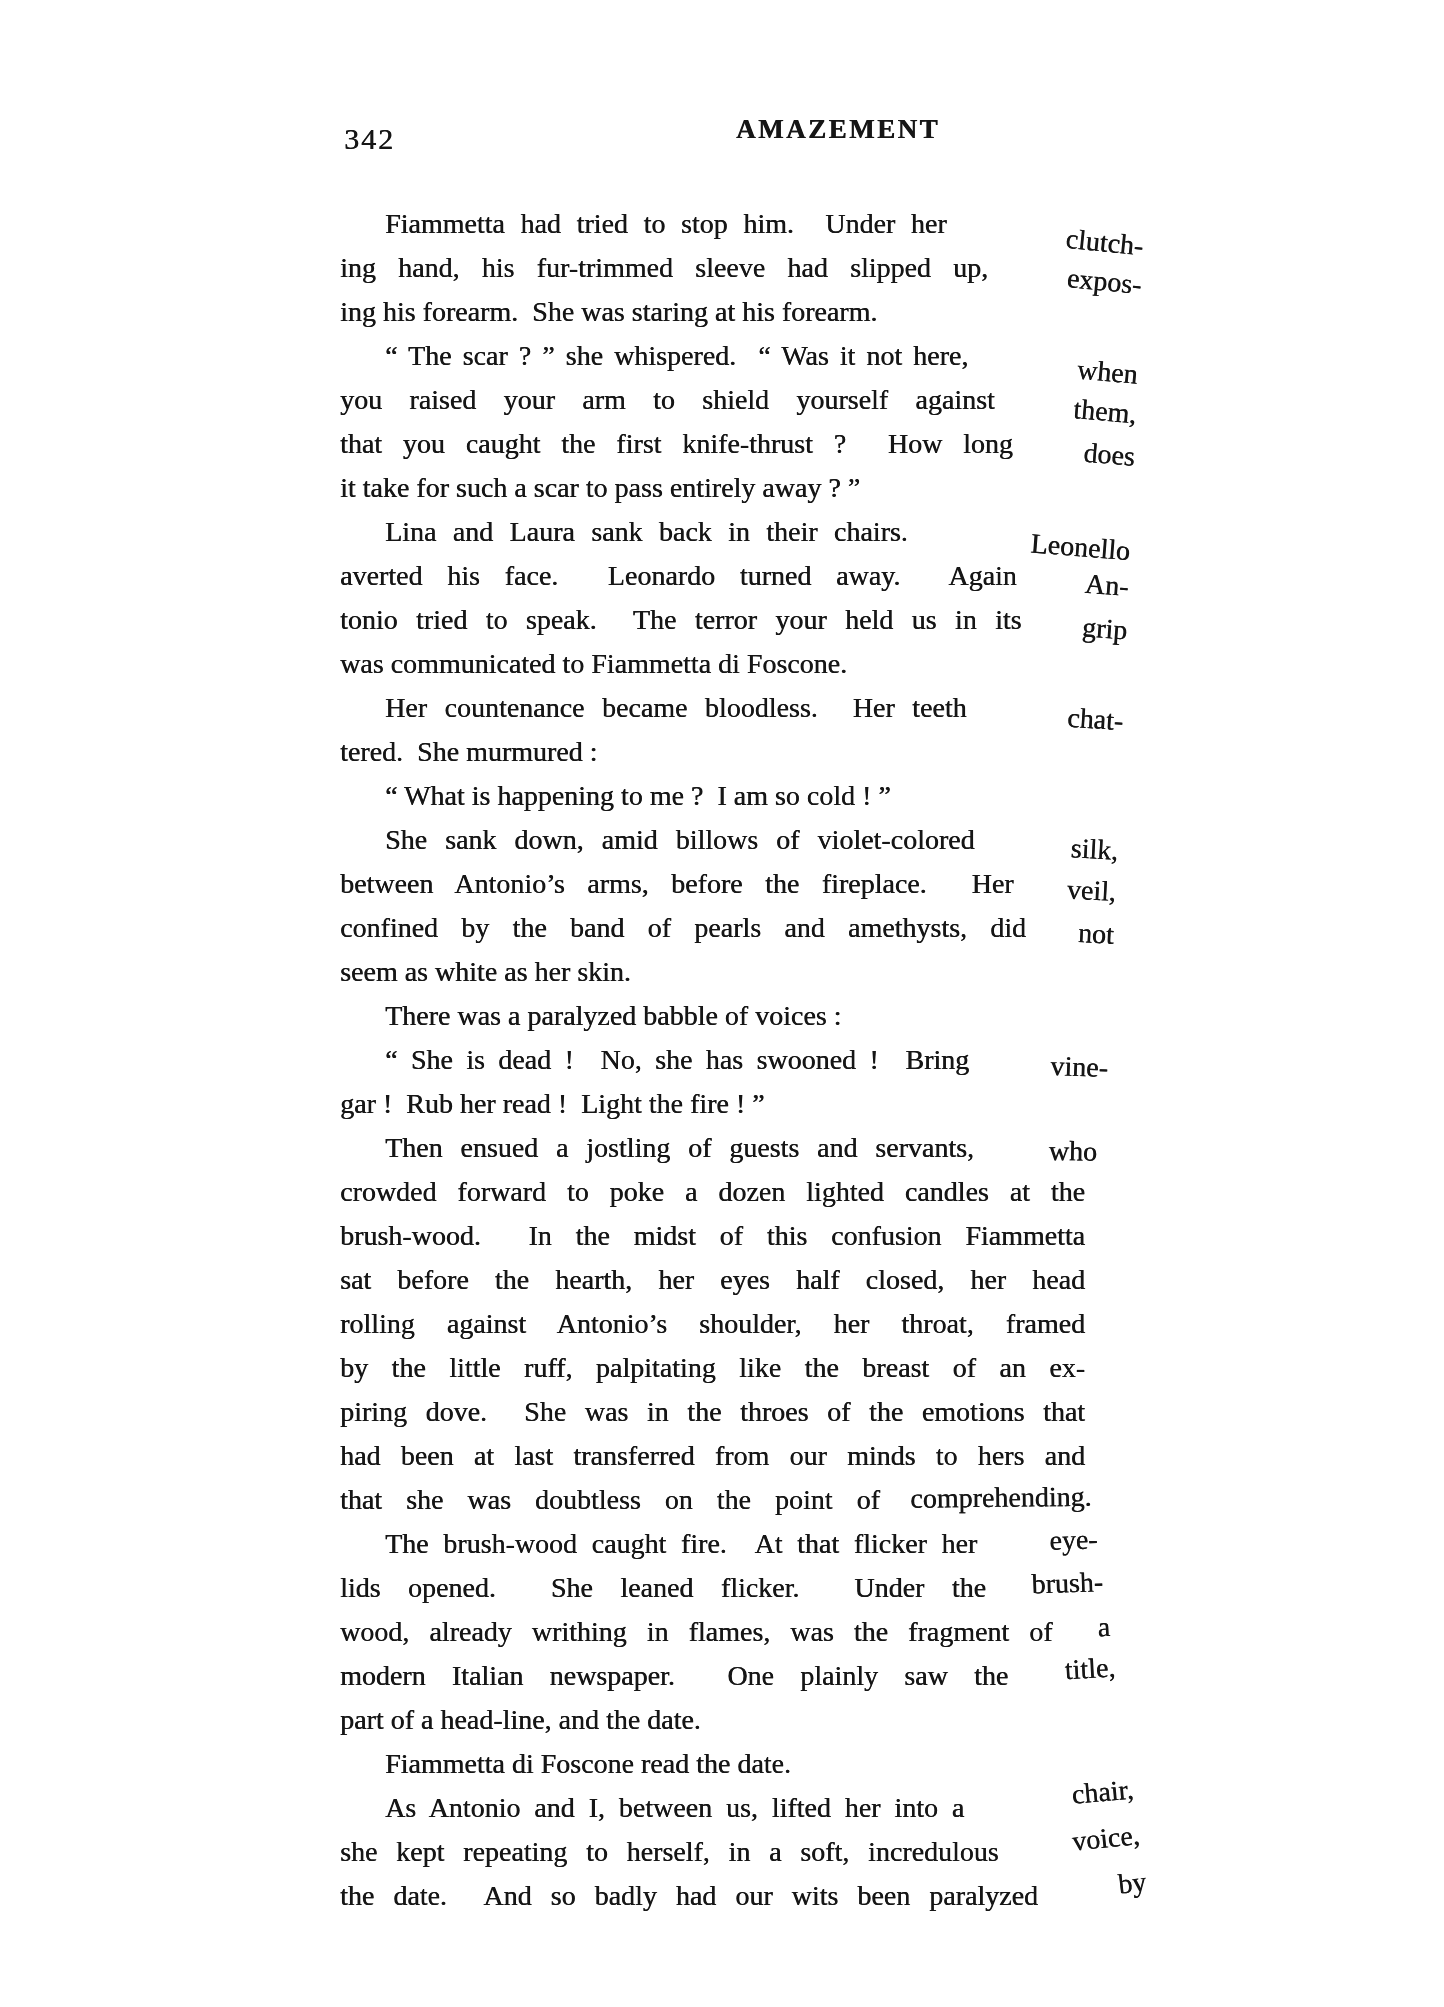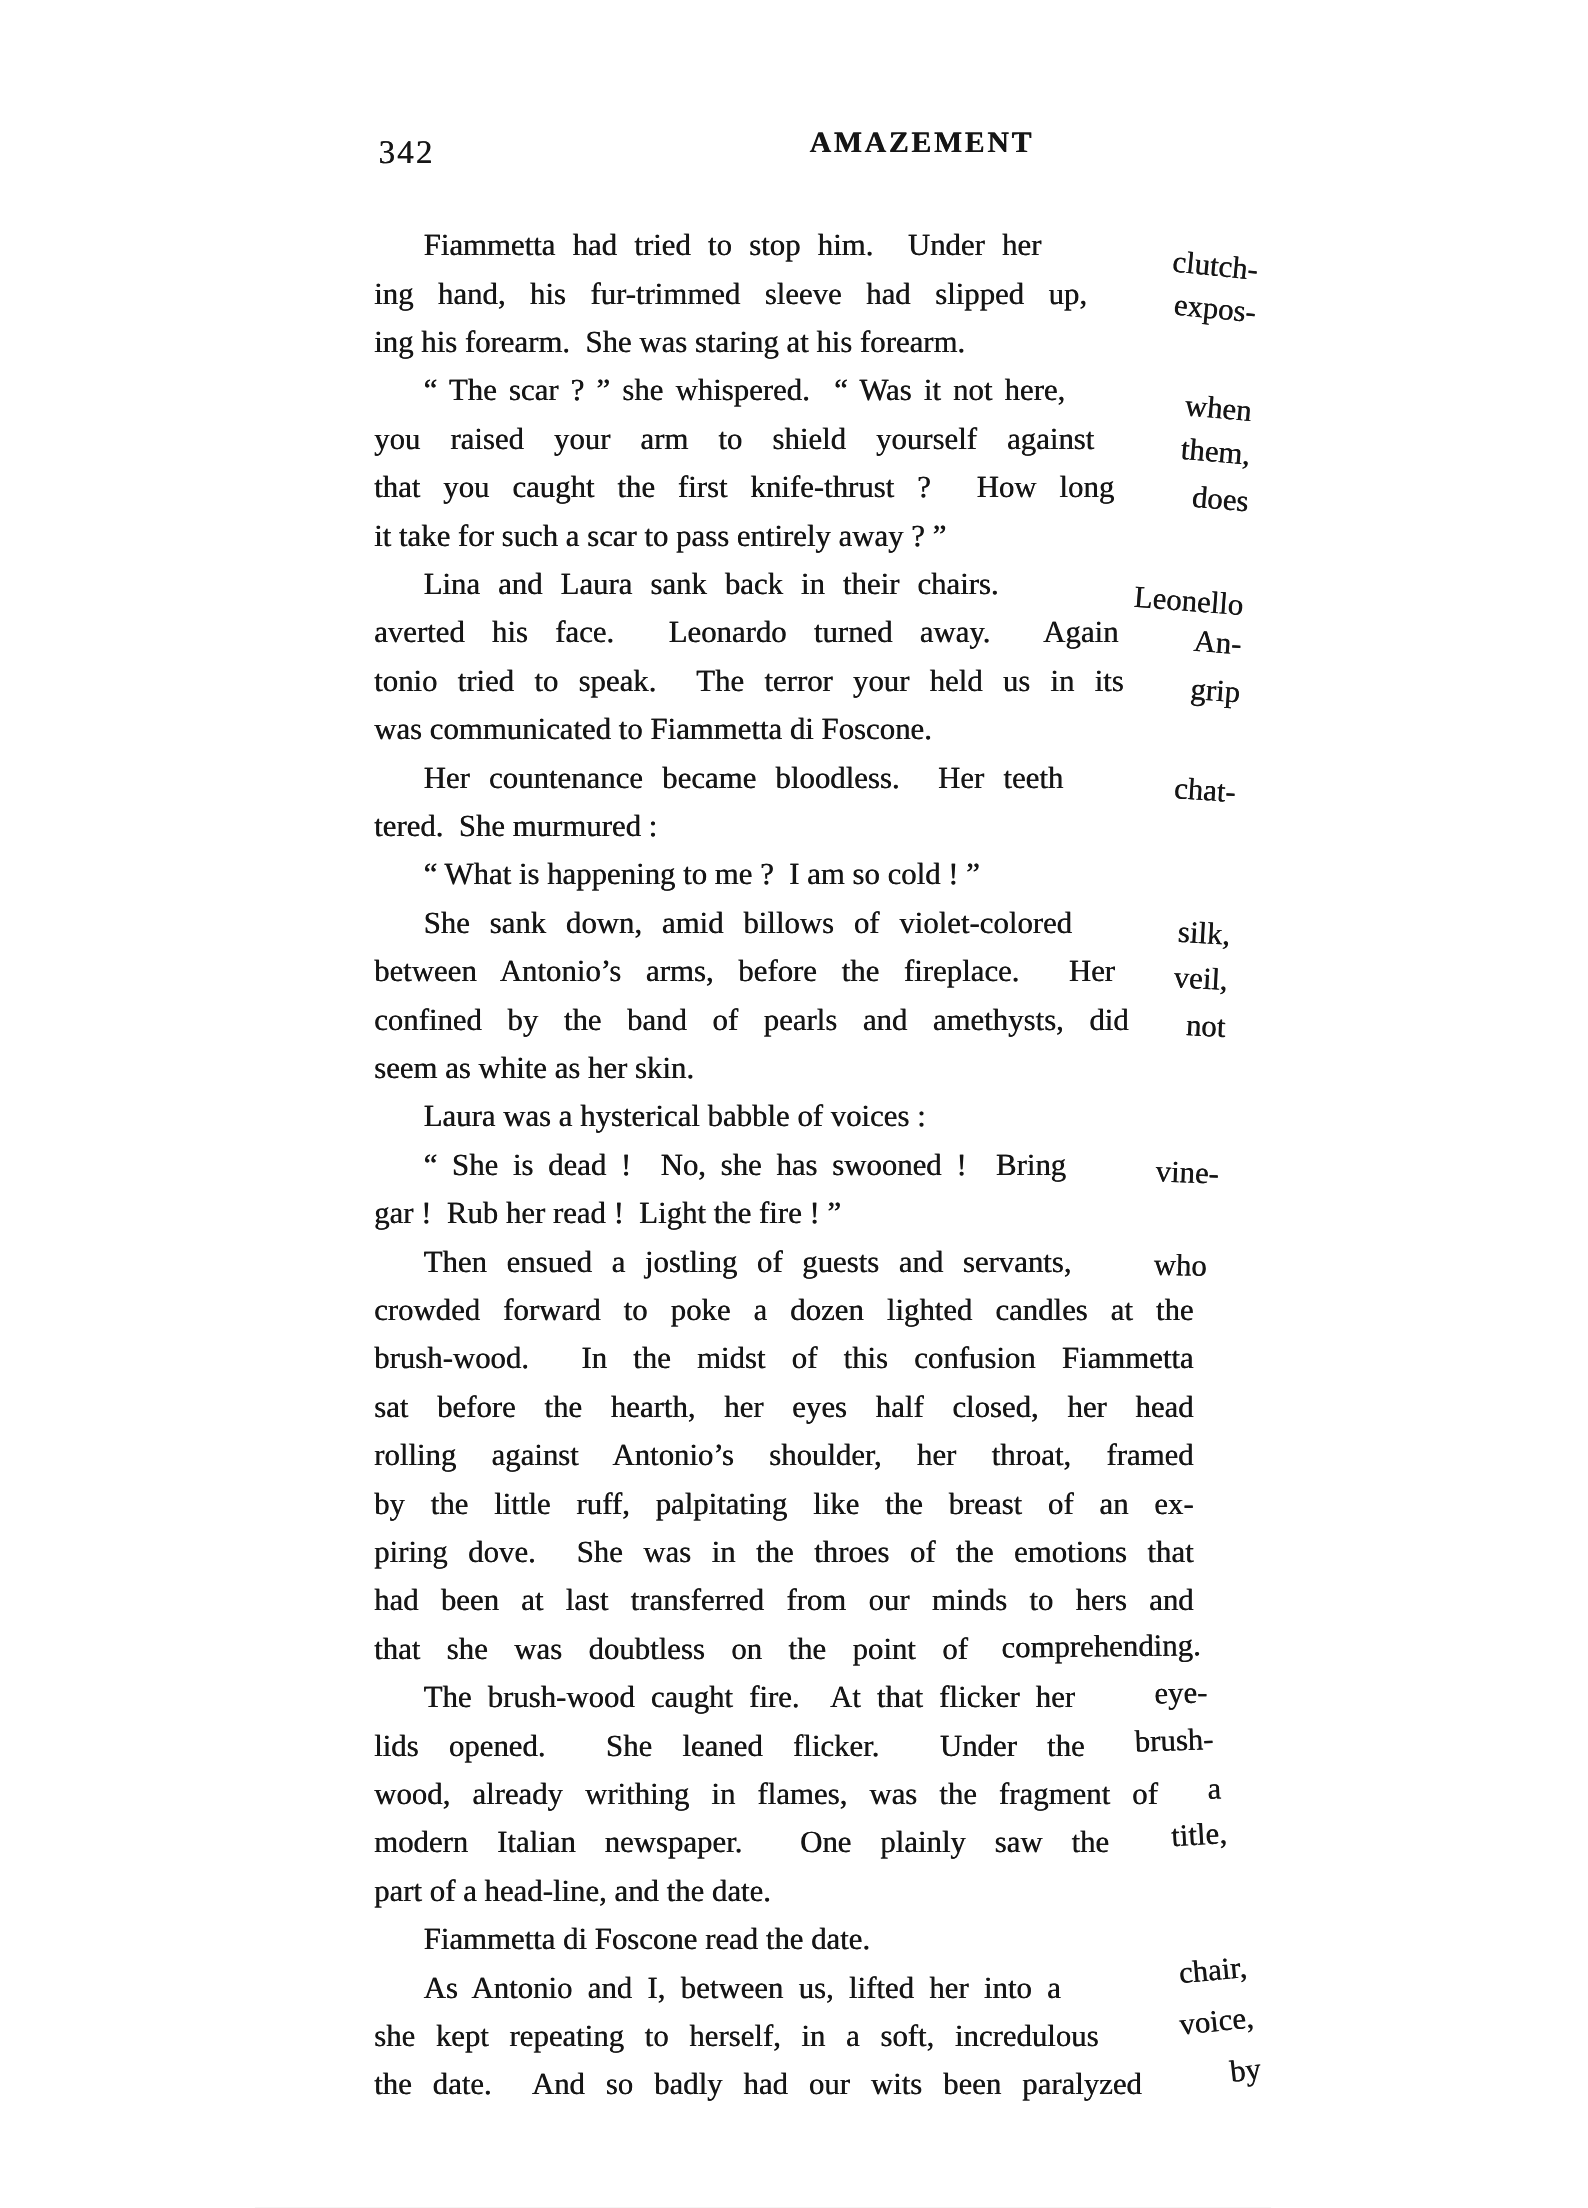--- a/index.html
+++ b/index.html
@@ -95,21 +95,21 @@
         <div class="para">
           <div class="line short">“ What is happening to me ?  I am so cold ! ”</div>
         </div>
         <div class="para">
           <div class="line just"><span>She sank down, amid billows of violet-colored </span><span class="tail" style="transform: translate(31.6px, 5.7px) rotate(3.16deg);">silk,</span></div>
           <div class="line just"><span>between Antonio’s arms, before the fireplace.  Her </span><span class="tail" style="transform: translate(29.8px, 5.4px) rotate(2.98deg);">veil,</span></div>
           <div class="line just"><span>confined by the band of pearls and amethysts, did </span><span class="tail" style="transform: translate(28px, 5px) rotate(2.8deg);">not</span></div>
           <div class="line short">seem as white as her skin.</div>
         </div>
         <div class="para">
-          <div class="line short">Laura was a hysterical babble of voices :</div>
+          <div class="line short">There was a paralyzed babble of voices :</div>
         </div>
         <div class="para">
           <div class="line just"><span>“ She is dead !  No, she has swooned !  Bring </span><span class="tail" style="transform: translate(22.6px, 4.1px) rotate(2.26deg);">vine-</span></div>
           <div class="line short">gar !  Rub her read !  Light the fire ! ”</div>
         </div>
         <div class="para">
           <div class="line just"><span>Then ensued a jostling of guests and servants, </span><span class="tail" style="transform: translate(11.3px, 2px) rotate(1.13deg);">who</span></div>
           <div class="line just">crowded forward to poke a dozen lighted candles at the</div>
           <div class="line just">brush-wood.  In the midst of this confusion Fiammetta</div>
           <div class="line just">sat before the hearth, her eyes half closed, her head</div>

